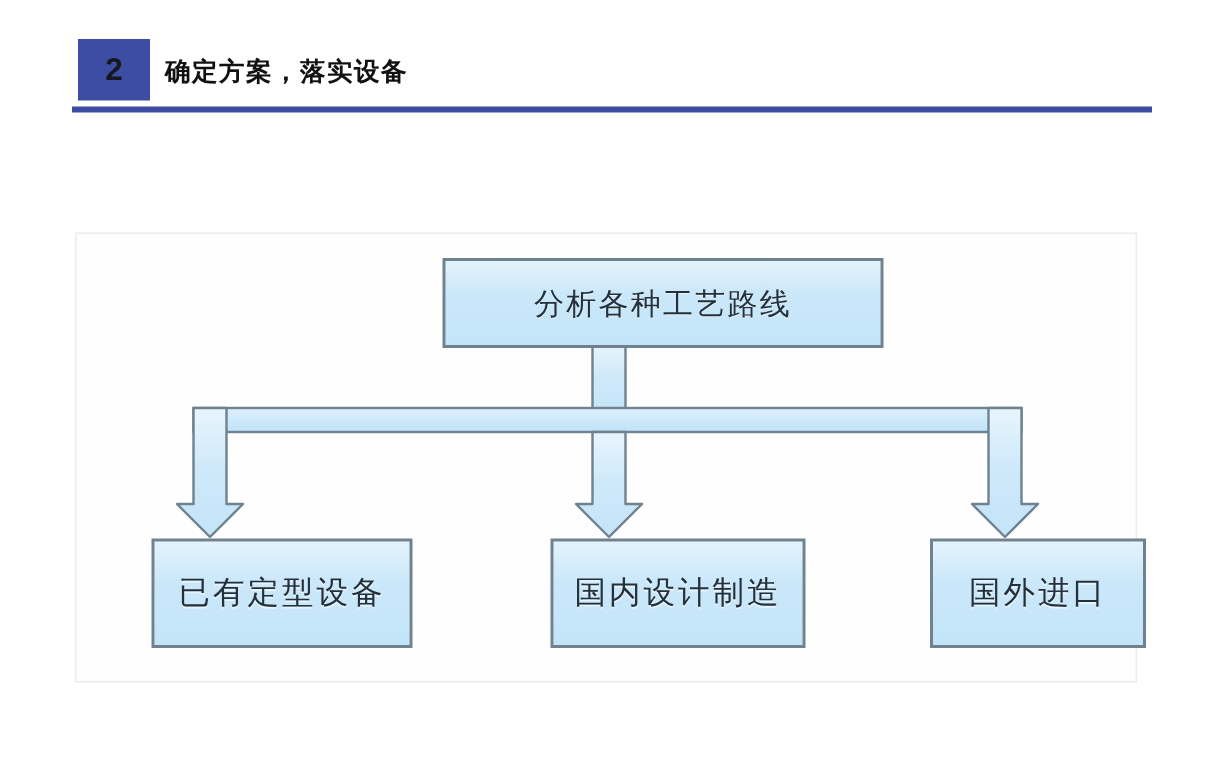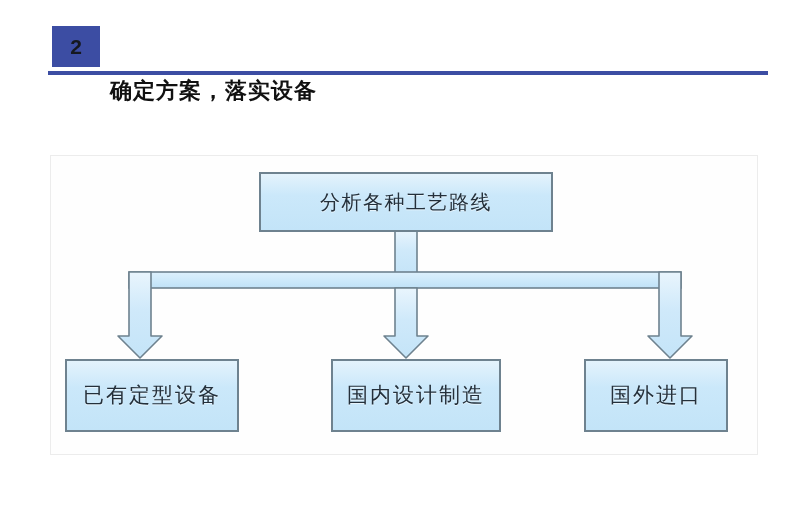--- a/index.html
+++ b/index.html
@@ -20,25 +20,24 @@
     background:#3c4da3;
     display:flex;align-items:center;justify-content:center;
     color:#15181f;
     font-size:21px;font-weight:bold;
     font-family:"Liberation Sans","DejaVu Sans",sans-serif;
     line-height:1;
   }
   #header-title{
     position:absolute;left:110px;top:27px;
     height:40px;display:flex;align-items:center;
-    font-size:22px;font-weight:bold;color:#111111;
+    font-size:17px;font-weight:bold;color:#111111;
     letter-spacing:1px;
     font-family:"DejaVu Sans","Liberation Sans",sans-serif;
     white-space:nowrap;
-    margin-top:44px;
   }
   #header-rule{
     position:absolute;left:48px;top:71px;width:720px;height:4px;
     background:#3c4da3;
   }
 
   
   #diagram-frame{
     position:absolute;left:50px;top:155px;width:708px;height:300px;
     border:1px solid #ececec;
@@ -56,20 +55,21 @@
     border:2px solid #6e828f;
     background:linear-gradient(180deg,#e4f3fc 0%,#cbe8fa 38%,#c3e4f8 100%);
     display:flex;align-items:center;justify-content:center;
     text-align:center;
     color:#24303b;
     font-family:"DejaVu Serif","Liberation Serif",serif;
     font-size:21px;
     line-height:1.25;
     letter-spacing:2px;
     text-shadow:0 1px 0 rgba(255,255,255,0.55);
+    margin-left:36px;
   }
   #box-top{
     left:208px;top:16px;width:294px;height:60px;
     font-size:20px;letter-spacing:1.5px;
   }
   #box-top .line{display:block;}
   #box-left{left:14px;top:203px;width:174px;height:73px;}
   #box-mid{left:280px;top:203px;width:170px;height:73px;}
   #box-right{left:533px;top:203px;width:144px;height:73px;}
 

